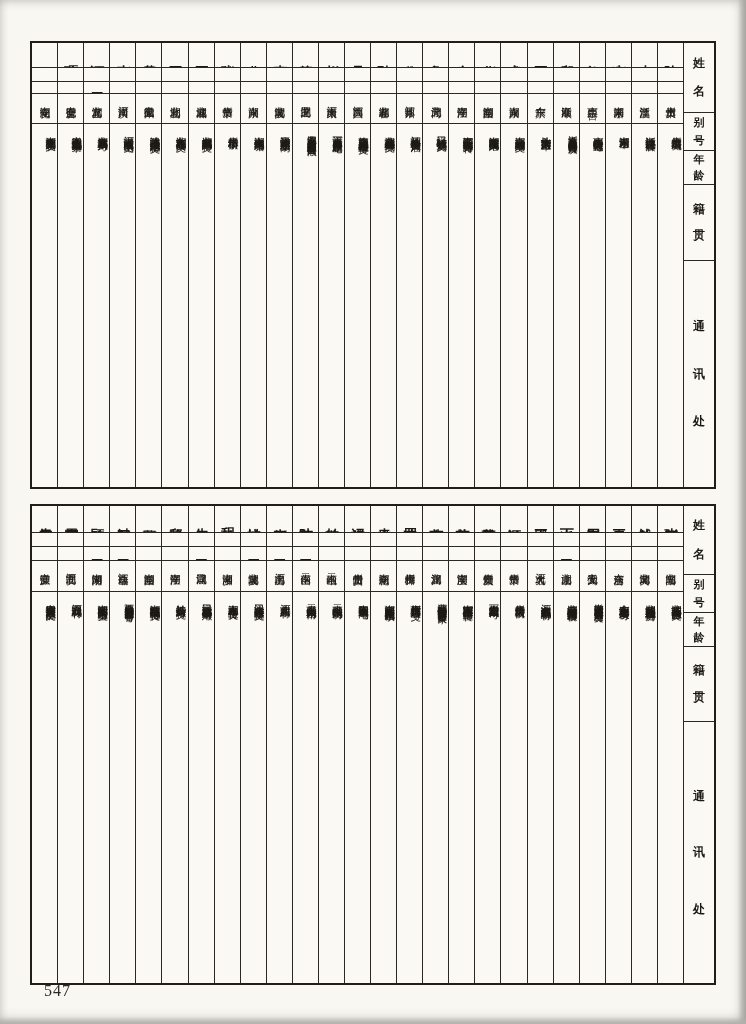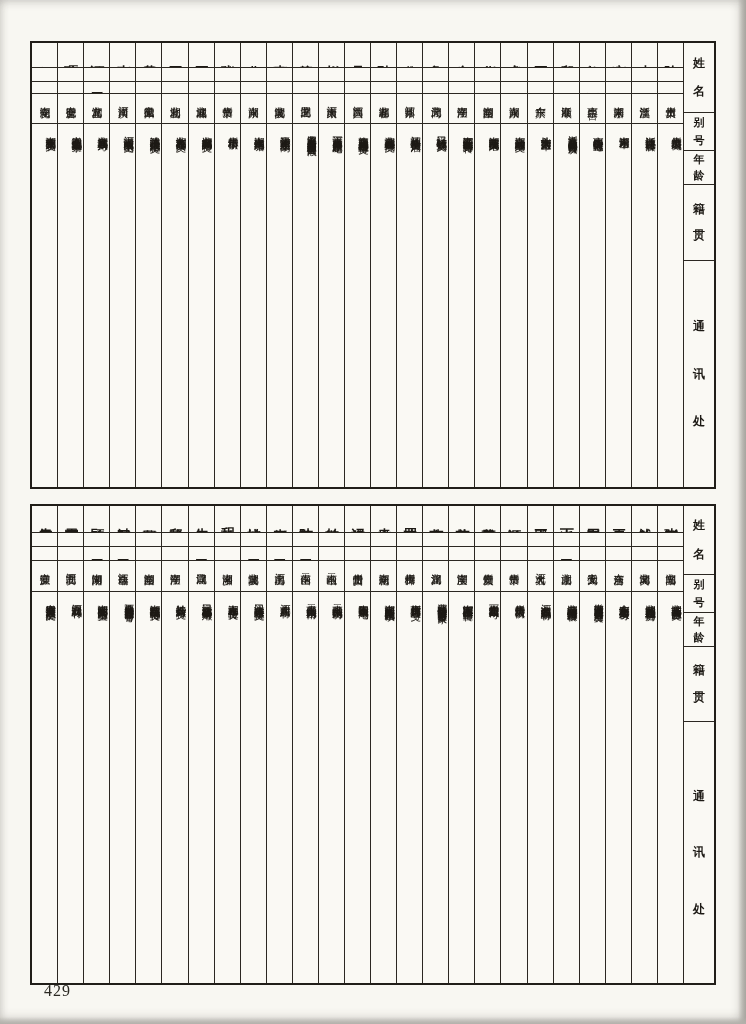--- a/index.html
+++ b/index.html
@@ -967,14 +967,14 @@
         </div>
         <div class="cell c-native">
           <span class="vtxt">安徽庐江</span>
         </div>
         <div class="cell c-addr">
           <span class="vtxt">安徽庐江罗昌河朱聚源店交</span>
         </div>
       </div>
     </div>
 
-  <div class="page-number">429</div>
+  <div class="page-number">547</div>
 </div>
 
 </body></html>

